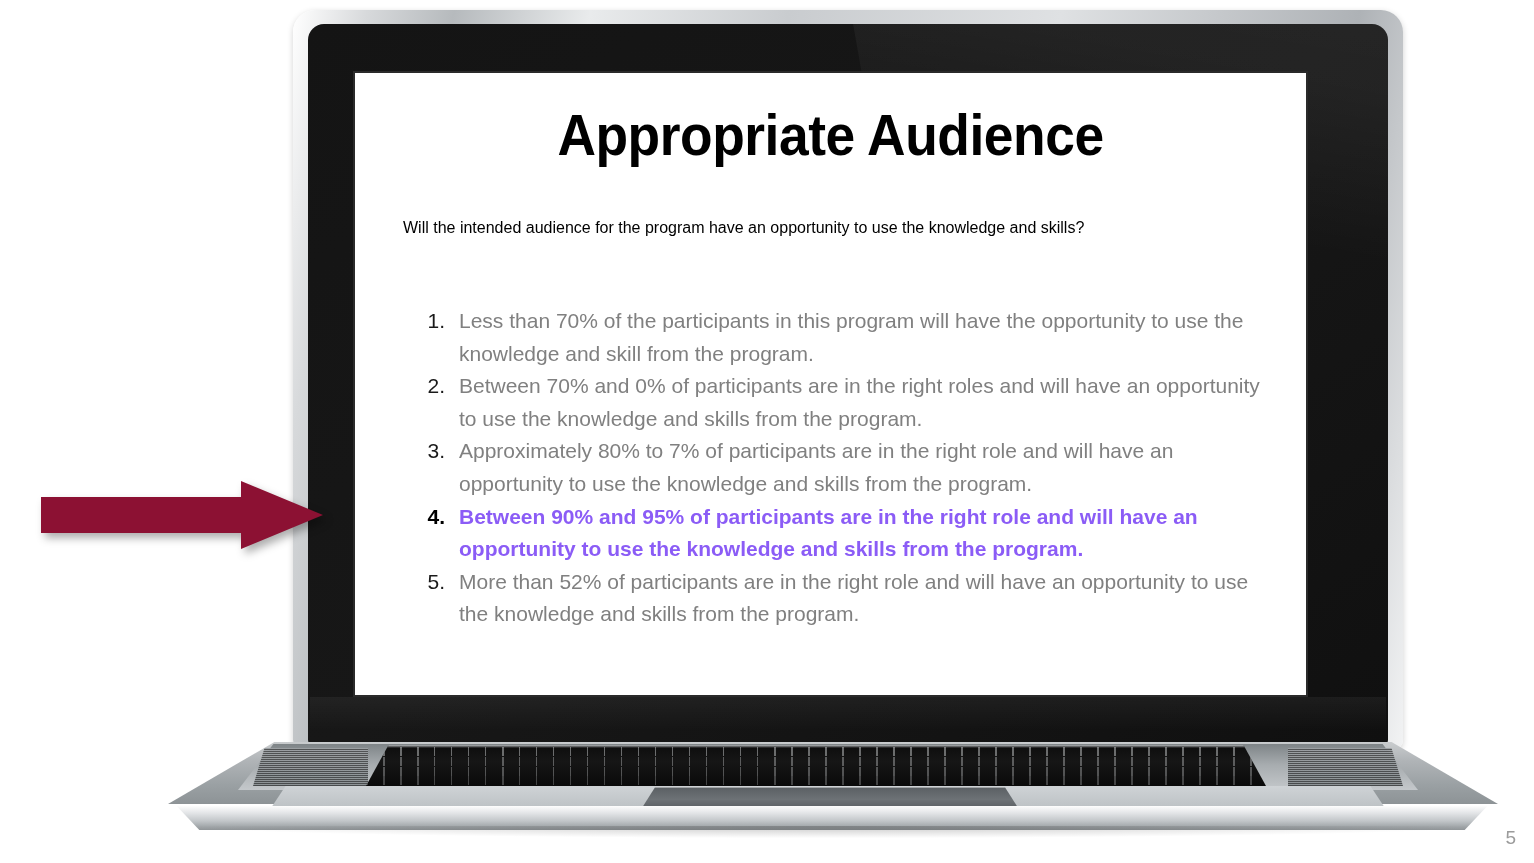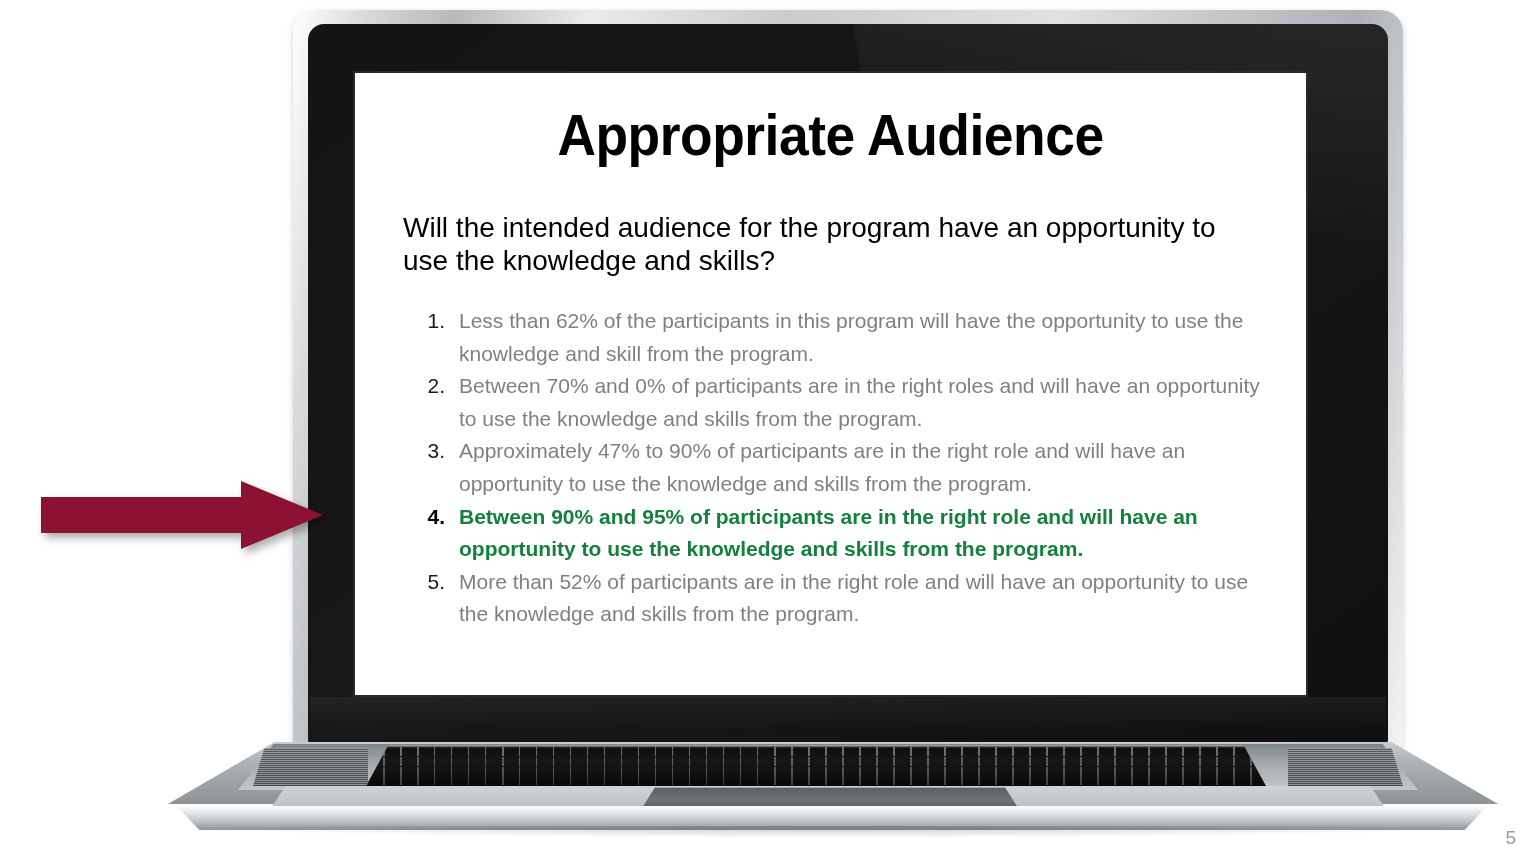--- a/index.html
+++ b/index.html
@@ -204,21 +204,21 @@
     color: #000000;
     letter-spacing: -0.5px;
     font-family: "Liberation Sans Narrow", "Liberation Sans", sans-serif;
     transform: scaleX(0.92);
   }
   .slide-intro {
     position: absolute;
     left: 48px;
     top: 138px;
     width: 850px;
-    font-size: 28px;
+    font-size: 16px;
     line-height: 33px;
     color: #000000;
   }
   .slide-list {
     position: absolute;
     left: 48px;
     top: 232px;
     width: 880px;
   }
   .list-item {
@@ -231,21 +231,21 @@
   .list-item .marker {
     flex: 0 0 42px;
     text-align: right;
     padding-right: 14px;
     color: #1a1a1a;
     font-weight: normal;
   }
   .list-item.highlight .marker { font-weight: bold; color: #000000; }
   .list-item .body { flex: 1 1 auto; }
   .list-item.highlight .body {
-    color: #15803d;
+    color: #8b5cf6;
     font-weight: bold;
   }
 
   
   .arrow {
     position: absolute;
     left: 41px;
     top: 479px;
     width: 282px;
     height: 72px;
@@ -280,31 +280,31 @@
   <div class="screen">
 
     <div class="slide-title">Appropriate Audience</div>
 
     <div class="slide-intro">Will the intended audience for the program have an opportunity to use the knowledge and skills?</div>
 
     <div class="slide-list">
 
       <div class="list-item">
         <span class="marker">1.</span>
-        <span class="body">Less than 62% of the participants in this program will have the opportunity to use the knowledge and skill from the program.</span>
+        <span class="body">Less than 70% of the participants in this program will have the opportunity to use the knowledge and skill from the program.</span>
       </div>
 
       <div class="list-item">
         <span class="marker">2.</span>
         <span class="body">Between 70% and 0% of participants are in the right roles and will have an opportunity to use the knowledge and skills from the program.</span>
       </div>
 
       <div class="list-item">
         <span class="marker">3.</span>
-        <span class="body">Approximately 47% to 90% of participants are in the right role and will have an opportunity to use the knowledge and skills from the program.</span>
+        <span class="body">Approximately 80% to 7% of participants are in the right role and will have an opportunity to use the knowledge and skills from the program.</span>
       </div>
 
       <div class="list-item highlight">
         <span class="marker">4.</span>
         <span class="body">Between 90% and 95% of participants are in the right role and will have an opportunity to use the knowledge and skills from the program.</span>
       </div>
 
       <div class="list-item">
         <span class="marker">5.</span>
         <span class="body">More than 52% of participants are in the right role and will have an opportunity to use the knowledge and skills from the program.</span>

